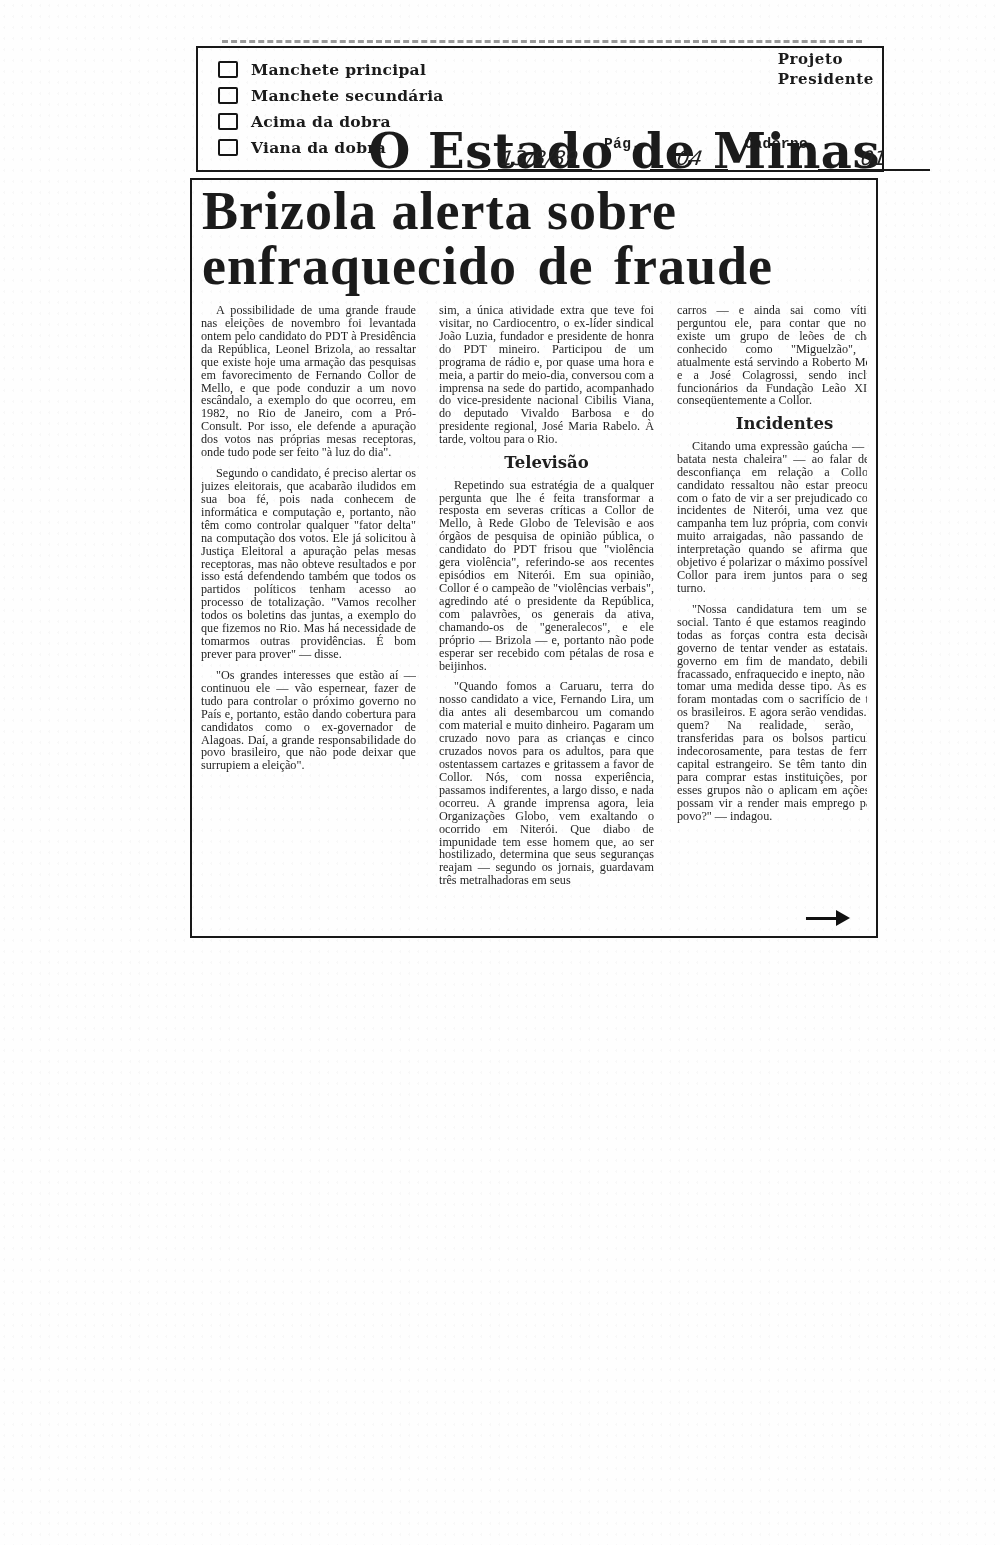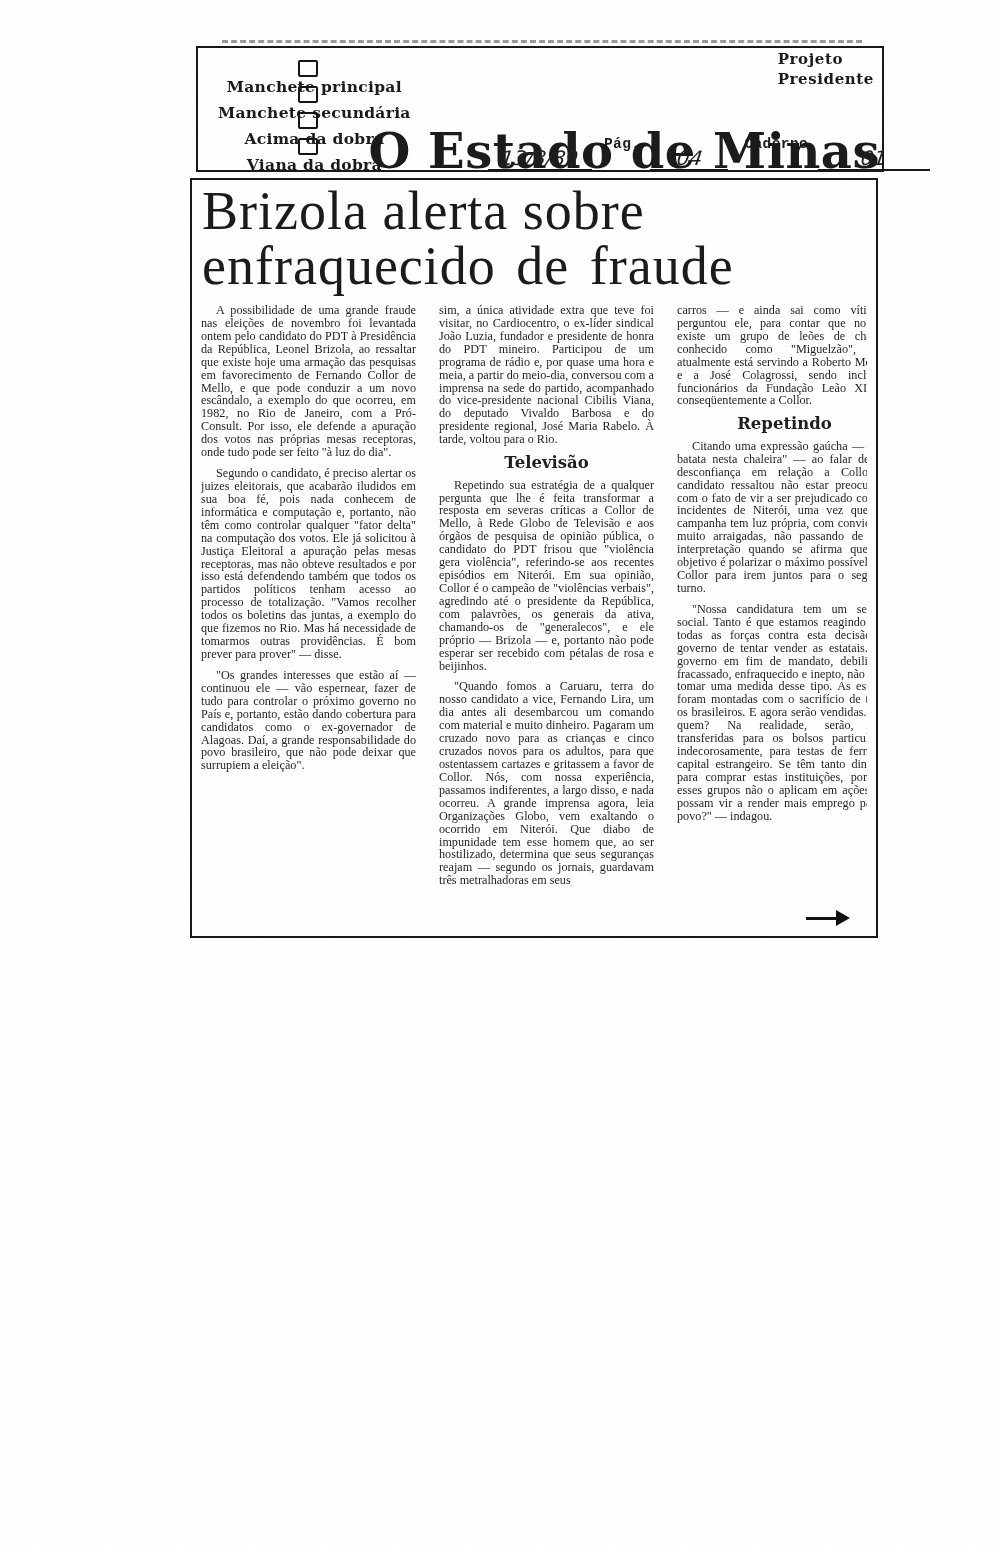--- a/index.html
+++ b/index.html
@@ -21,21 +21,21 @@
     position:absolute; left:222px; top:40px; width:640px; height:0;
     border-top:3px dashed rgba(30,30,30,0.45);
   }
 
   
   .header-box {
     position:absolute; left:196px; top:46px; width:684px; height:122px;
     border:2px solid #181818; background:transparent;
   }
   .legend { position:absolute; left:20px; top:12px; }
-  .legend-row { display:flex; align-items:center; margin-bottom:8px; height:18px;flex-direction:column; }
+  .legend-row { display:flex; align-items:center; margin-bottom:8px; height:18px; }
   .cb {
     width:16px; height:13px; border:2px solid #151515; border-radius:2px;
     margin-right:13px; flex:0 0 auto; background:transparent;
   }
   .legend-label {
     font-weight:bold; font-size:15.5px; letter-spacing:0.3px;
     font-family:"DejaVu Serif", serif; white-space:nowrap;
   }
   .project {
     position:absolute; right:8px; top:2px; text-align:left;
@@ -70,21 +70,21 @@
     font-family:Liberation Mono, monospace; letter-spacing:0.4px;
   }
 
   
   .article-box {
     position:absolute; left:190px; top:178px; width:684px; height:756px;
     border:2px solid #181818; overflow:hidden;
   }
   .headline {
     padding:4px 4px 0 10px;
-    font-weight:normal; line-height:1.02; letter-spacing:1px;
+    font-weight:bold; line-height:1.02; letter-spacing:1px;
     font-family:"Liberation Serif", serif;
   }
   .headline .hl1 { font-size:54px; }
   .headline .hl2 { font-size:54px; word-spacing:6px; }
 
   .columns {
     position:absolute; left:9px; top:124px; width:666px; height:626px;
     display:flex; gap:23px; overflow:hidden;
   }
   .col {
@@ -163,21 +163,21 @@
 
       <div class="col">
         <p class="no-indent">sim, a única atividade extra que teve foi visitar, no Cardiocentro, o ex-líder sindical João Luzia, fundador e presidente de honra do PDT mineiro. Participou de um programa de rádio e, por quase uma hora e meia, a partir do meio-dia, conversou com a imprensa na sede do partido, acompanhado do vice-presidente nacional Cibilis Viana, do deputado Vivaldo Barbosa e do presidente regional, José Maria Rabelo. À tarde, voltou para o Rio.</p>
         <div class="subhead">Televisão</div>
         <p>Repetindo sua estratégia de a qualquer pergunta que lhe é feita transformar a resposta em severas críticas a Collor de Mello, à Rede Globo de Televisão e aos órgãos de pesquisa de opinião pública, o candidato do PDT frisou que "violência gera violência", referindo-se aos recentes episódios em Niterói. Em sua opinião, Collor é o campeão de "violências verbais", agredindo até o presidente da República, com palavrões, os generais da ativa, chamando-os de "generalecos", e ele próprio — Brizola — e, portanto não pode esperar ser recebido com pétalas de rosa e beijinhos.</p>
         <p>"Quando fomos a Caruaru, terra do nosso candidato a vice, Fernando Lira, um dia antes ali desembarcou um comando com material e muito dinheiro. Pagaram um cruzado novo para as crianças e cinco cruzados novos para os adultos, para que ostentassem cartazes e gritassem a favor de Collor. Nós, com nossa experiência, passamos indiferentes, a largo disso, e nada ocorreu. A grande imprensa agora, leia Organizações Globo, vem exaltando o ocorrido em Niterói. Que diabo de impunidade tem esse homem que, ao ser hostilizado, determina que seus seguranças reajam — segundo os jornais, guardavam três metralhadoras em seus</p>
       </div>
 
       <div class="col">
         <p class="no-indent">carros — e ainda sai como vítima?" perguntou ele, para contar que no Rio existe um grupo de leões de chácara conhecido como "Miguelzão", que atualmente está servindo a Roberto Medina e a José Colagrossi, sendo inclusive funcionários da Fundação Leão XIII e, conseqüentemente a Collor.</p>
-        <div class="subhead">Repetindo</div>
+        <div class="subhead">Incidentes</div>
         <p>Citando uma expressão gaúcha — "tem batata nesta chaleira" — ao falar de sua desconfiança em relação a Collor, o candidato ressaltou não estar preocupado com o fato de vir a ser prejudicado com os incidentes de Niterói, uma vez que sua campanha tem luz própria, com convicções muito arraigadas, não passando de uma interpretação quando se afirma que seu objetivo é polarizar o máximo possível com Collor para irem juntos para o segundo turno.</p>
         <p>"Nossa candidatura tem um sentido social. Tanto é que estamos reagindo com todas as forças contra esta decisão do governo de tentar vender as estatais. Um governo em fim de mandato, debilitado, fracassado, enfraquecido e inepto, não pode tomar uma medida desse tipo. As estatais foram montadas com o sacrifício de todos os brasileiros. E agora serão vendidas. Para quem? Na realidade, serão, sim, transferidas para os bolsos particulares, indecorosamente, para testas de ferro do capital estrangeiro. Se têm tanto dinheiro para comprar estas instituições, por que esses grupos não o aplicam em ações que possam vir a render mais emprego para o povo?" — indagou.</p>
       </div>
     </div>
 
     <div class="arrow">
       <span class="shaft"></span>
       <span class="head"></span>
     </div>
   </div>

